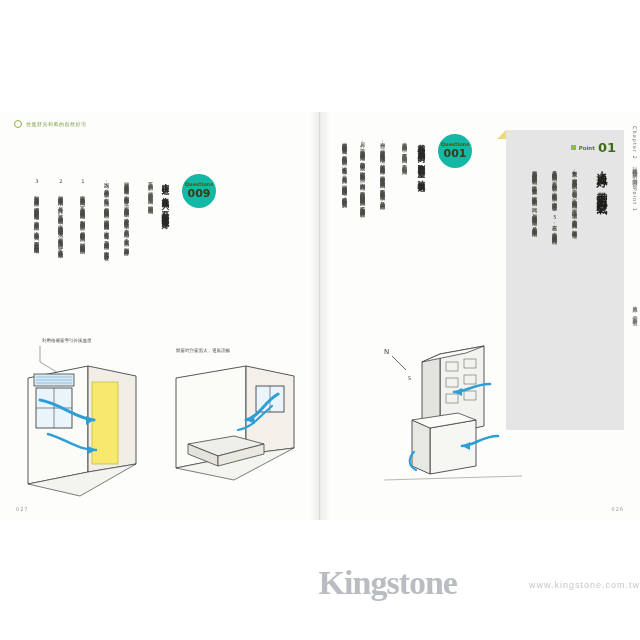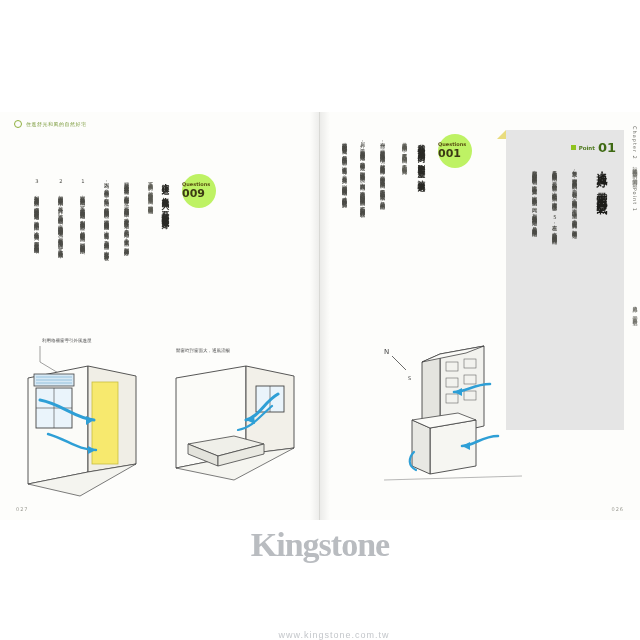--- a/index.html
+++ b/index.html
@@ -46,22 +46,22 @@
     line-height:1.32;
     letter-spacing:0.5px;
     color:#3a3a36;
   }
   .body-col{font-size:5.2px;color:#4a4a45;}
   .title-v{font-size:11px;font-weight:bold;color:#1d1d1a;letter-spacing:2px;}
   .subtitle-v{font-size:7.5px;font-weight:bold;color:#2a2a26;letter-spacing:1px;}
   
   .qbadge{
     width:34px;height:34px;border-radius:50%;
-    background:#bef264;color:#5a5212;
-    display:flex;flex-direction:column;justify-content:center;
+    background:#14b8a6;color:#5a5212;
+    display:flex;flex-direction:column;align-items:center;justify-content:center;
     font-size:5px;font-weight:bold;line-height:1.1;
   }
   .qbadge .num{font-size:11px;color:#3c3a14;letter-spacing:0;}
   
   .point-badge{
     display:flex;align-items:center;gap:3px;
     font-size:5.5px;color:#4f7a1f;font-weight:bold;
   }
   .point-badge .pnum{font-size:13px;color:#3f6a14;}
   .point-badge .sq{width:5px;height:5px;background:#8fc31f;display:inline-block;}
@@ -82,22 +82,22 @@
     writing-mode:vertical-rl;font-size:5px;color:#6d6d66;letter-spacing:1px;
   }
   
   .illus{position:absolute;}
   .folio{
     position:absolute;bottom:8px;font-size:5px;color:#9a9a92;letter-spacing:1px;
   }
   
   #watermark{
     position:absolute;left:0;top:520px;width:640px;height:120px;
-    display:flex;flex-direction:column;align-items:center;justify-content:space-between;
-    padding-top:6px;box-sizing:border-box;
+    display:flex;flex-direction:row;align-items:center;justify-content:flex-end;
+    padding-top:6px;box-sizing:border-box;gap:44px;
   }
   #wm-title{
     font-family:"Liberation Serif","DejaVu Serif",serif;
     font-size:34px;color:#b9bcc0;letter-spacing:-1px;font-weight:bold;
   }
   #wm-sub{
     font-size:14px;color:#b9bcc0;letter-spacing:6px;margin-top:2px;
     font-family:"DejaVu Sans",sans-serif;
   }
   #wm-url{

